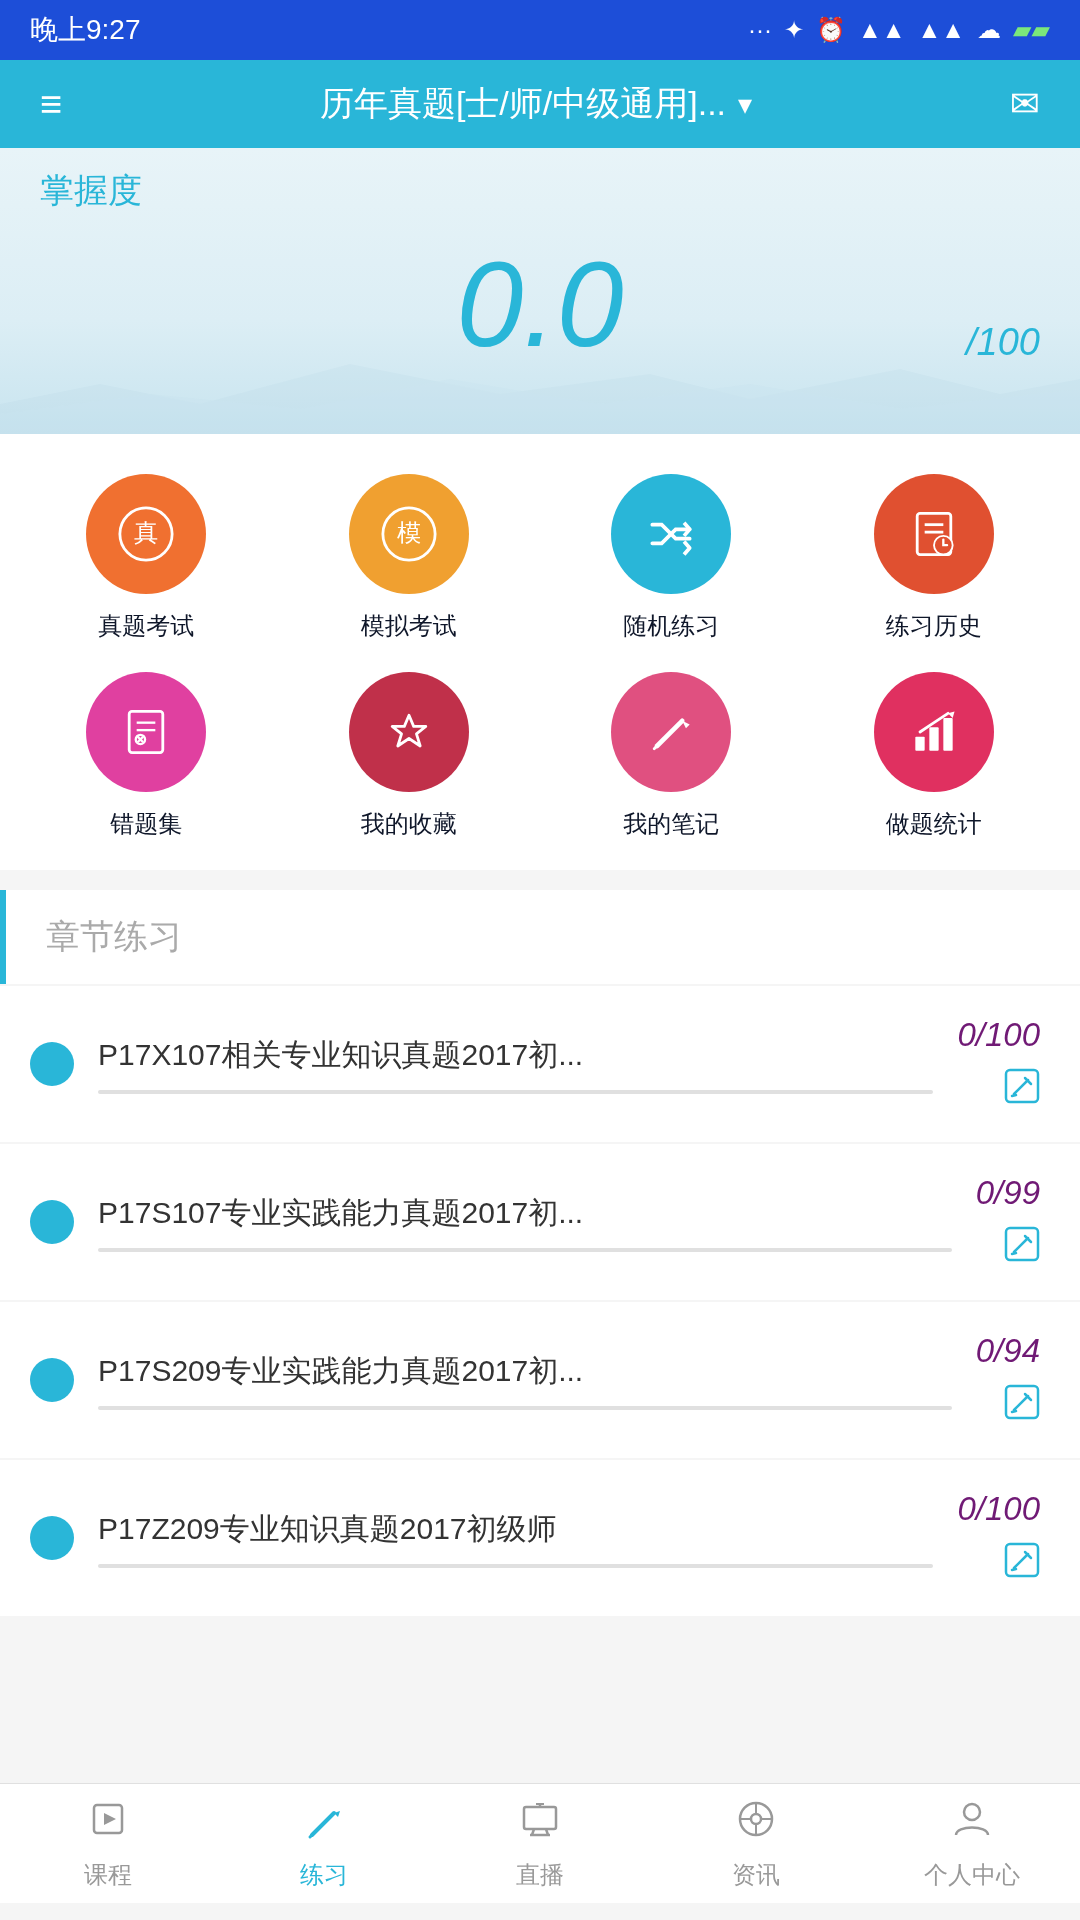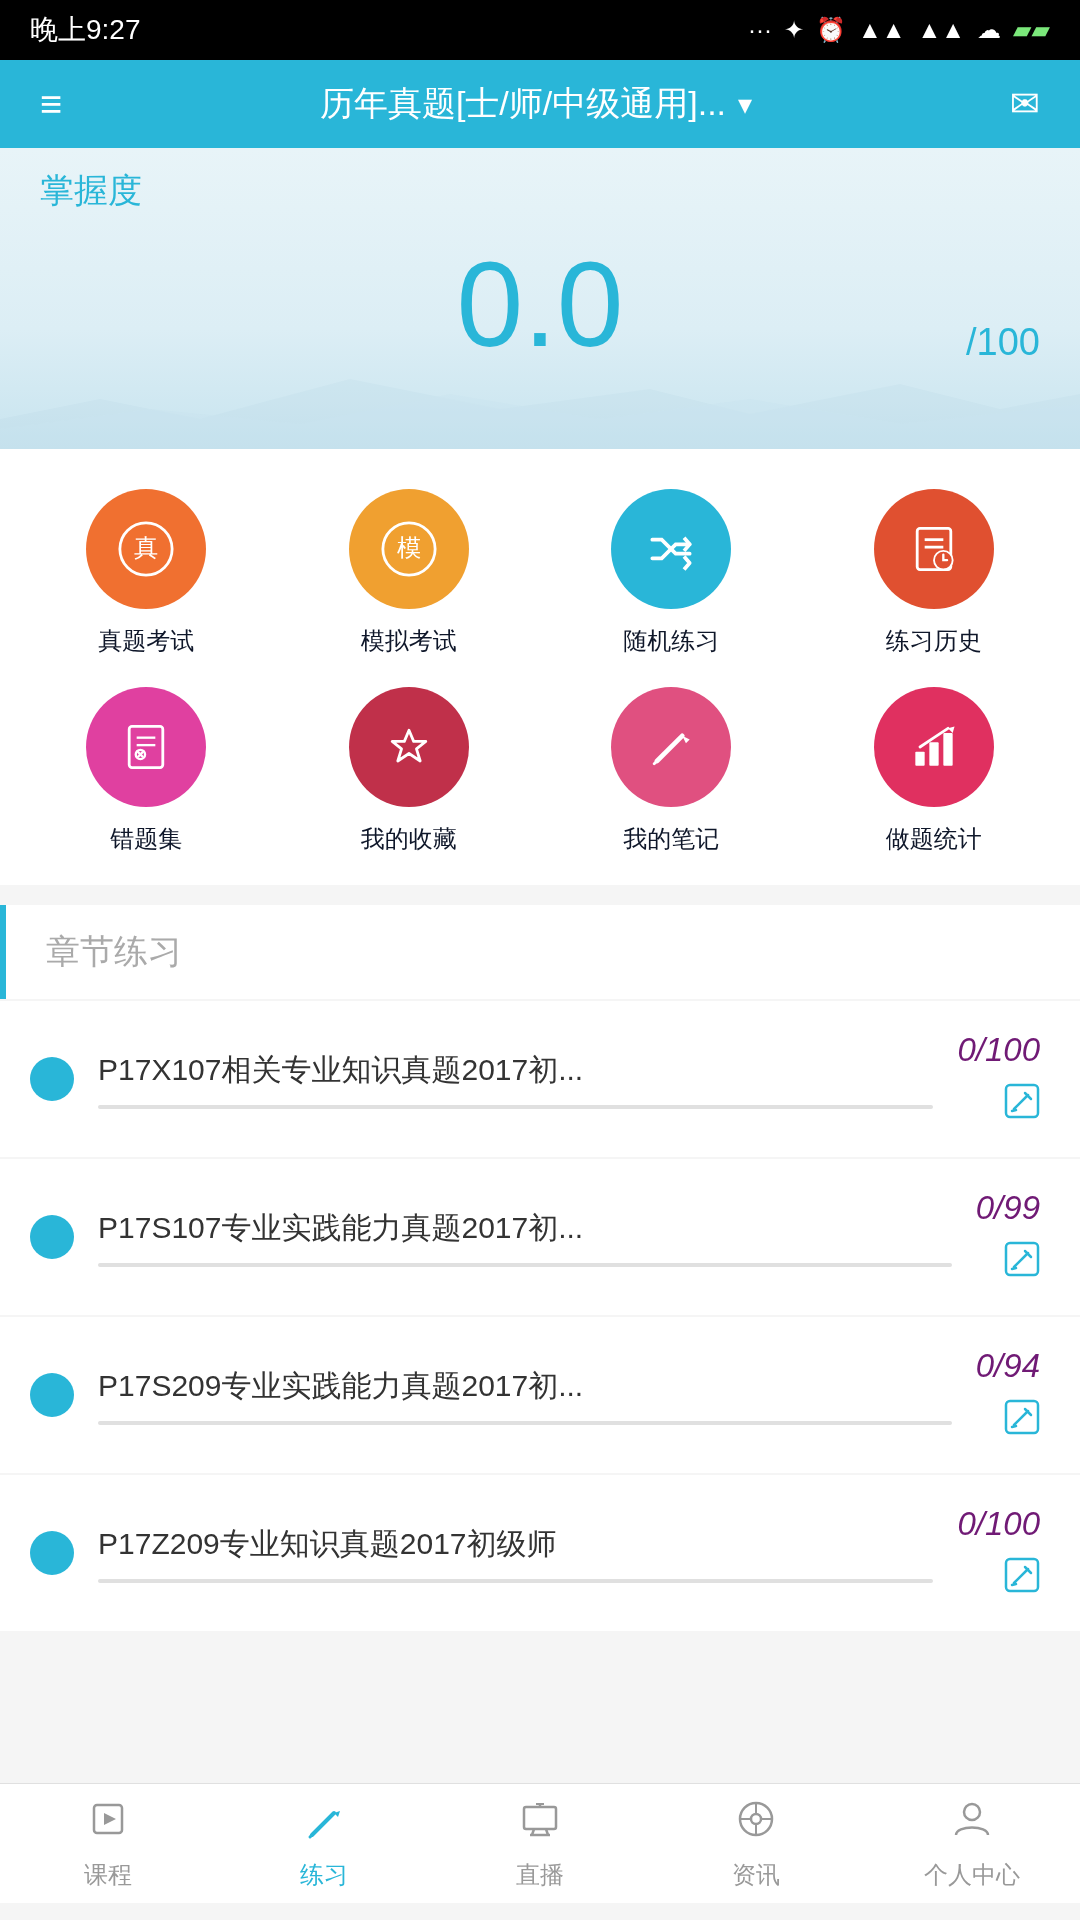--- a/index.html
+++ b/index.html
@@ -7,21 +7,21 @@
     body {
       width: 1080px;
       min-height: 1920px;
       font-family: -apple-system, 'PingFang SC', 'Microsoft YaHei', sans-serif;
       background: #f5f5f5;
       overflow-x: hidden;
     }
 
     
     .status-bar {
-      background: #000000;
+      background: #1d4ed8;
       height: 60px;
       display: flex;
       align-items: center;
       justify-content: space-between;
       padding: 0 30px;
       color: white;
       font-size: 28px;
     }
     .status-time { font-weight: 500; }
     .status-icons { display: flex; align-items: center; gap: 12px; font-size: 24px; }
@@ -38,35 +38,36 @@
     }
     .header-menu { font-size: 38px; cursor: pointer; }
     .header-title { font-size: 34px; display: flex; align-items: center; gap: 12px; }
     .header-title .chevron { font-size: 28px; }
     .header-mail { font-size: 36px; }
 
     
     .mastery-section {
       background: linear-gradient(180deg, #e8f4f8 0%, #dceef5 60%, #c8e4ef 100%);
       position: relative;
-      padding: 20px 40px 55px;
+      padding: 20px 40px 40px;
       overflow: hidden;
     }
     .mastery-label {
       color: #29b6d8;
       font-size: 34px;
       font-weight: 500;
       margin-bottom: 10px;
     }
     .mastery-score-container {
       display: flex;
       align-items: flex-end;
       justify-content: center;
       padding: 20px 0 30px;
       position: relative;
+      font-style: italic;
     }
     .mastery-score {
       font-size: 120px;
       font-weight: 300;
       color: #29b6d8;
       line-height: 1;
     }
     .mastery-total {
       font-size: 38px;
       color: #29b6d8;

